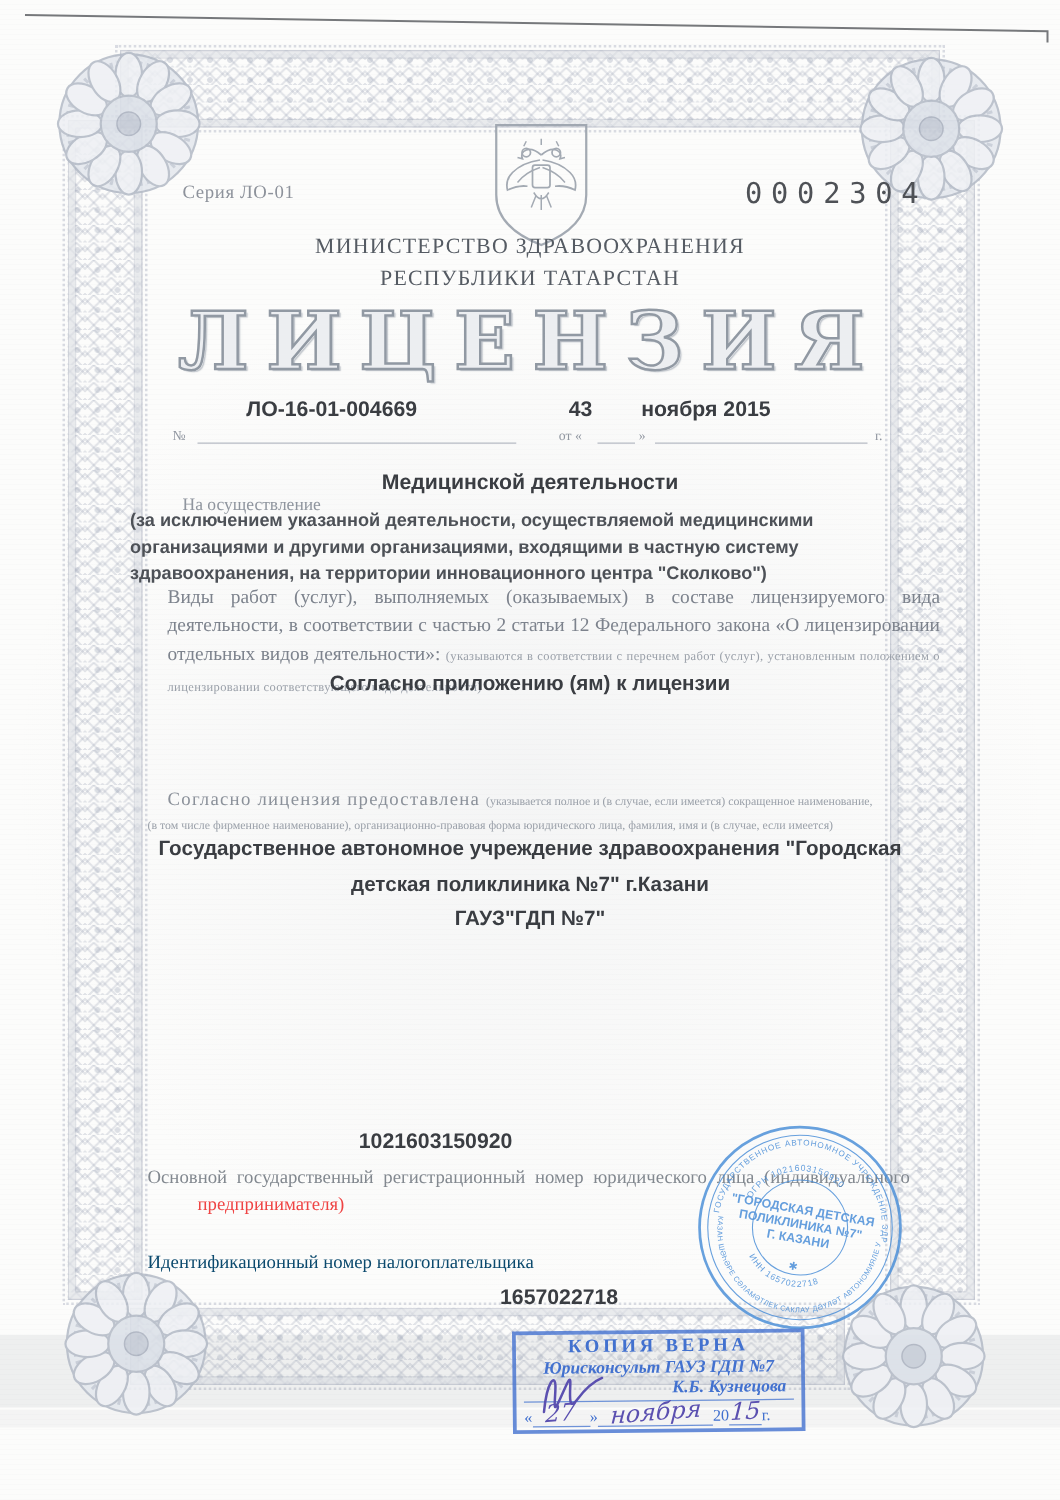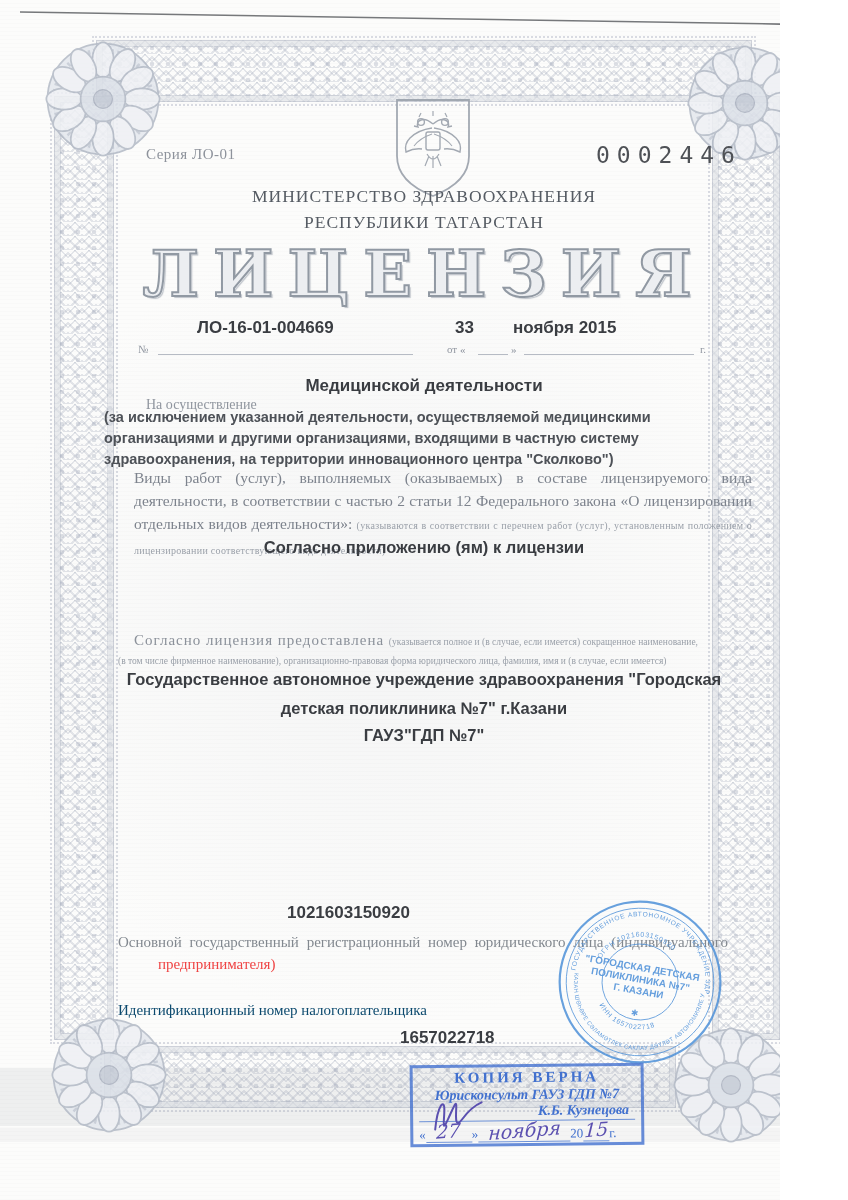--- a/index.html
+++ b/index.html
@@ -1,17 +1,17 @@
 <!DOCTYPE html>
 <html><head>
 <meta charset="utf-8">
 <style>
   html,body{margin:0;padding:0;background:#ffffff;}
   .page{
-    position:relative;width:780px;height:1200px;overflow:hidden;
+    position:relative;width:848px;height:1200px;overflow:hidden;
     background:#fcfcfb;
     font-family:"Liberation Serif",serif;
   }
   
   .page::before{
     content:"";position:absolute;inset:0;pointer-events:none;
     background:
       radial-gradient(circle at 50% 52%, rgba(175,180,192,.10), transparent 55%),
       repeating-linear-gradient(0deg, rgba(120,126,138,.025) 0 1px, transparent 1px 4px);
   }
@@ -141,21 +141,21 @@
       <use href="#rosette" width="118" height="118"></use>
     </svg>
   <svg class="rosette" style="left:50px;top:1016px;">
       <use href="#rosette" width="118" height="118"></use>
     </svg>
   <svg class="rosette" style="left:672px;top:1026px;">
       <use href="#rosette" width="118" height="118"></use>
     </svg>
 
   <div class="abs series">Серия ЛО-01</div>
-  <div class="abs formnum">0002446</div>
+  <div class="abs formnum">0002304</div>
 
   <svg class="abs coat" viewBox="0 0 90 106">
     <g stroke="#9aa1ab" fill="none" stroke-width="1.4" opacity=".9">
       <path d="M9 6 H81 V62 Q81 88 45 102 Q9 88 9 62 Z" stroke-width="1.8"></path>
 
       <path d="M45 30 Q38 24 33 26 Q28 28 30 33 L26 32 M45 30 Q52 24 57 26 Q62 28 60 33 L64 32"></path>
       <circle cx="33" cy="28" r="3.4"></circle>
         <circle cx="57" cy="28" r="3.4"></circle>
       <path d="M31 23 l2 -4 M59 23 l-2 -4 M45 22 l0 -5" stroke-width="1.2"></path>
       <path d="M44 34 Q30 36 22 44 Q16 50 18 58 Q26 54 34 55 M46 34 Q60 36 68 44 Q74 50 72 58 Q64 54 56 55"></path>
@@ -163,21 +163,21 @@
       <rect x="38" y="38" width="14" height="18" rx="2"></rect>
       <path d="M39 60 Q45 70 51 60 M41 62 L37 72 M49 62 L53 72 M45 62 L45 74" stroke-width="1.2"></path>
     </g>
   </svg>
 
   <div class="abs ministry m1">МИНИСТЕРСТВО ЗДРАВООХРАНЕНИЯ</div>
   <div class="abs ministry m2">РЕСПУБЛИКИ ТАТАРСТАН</div>
   <div class="abs big-title">ЛИЦЕНЗИЯ</div>
 
   <div class="abs bold-sans lic-num">ЛО-16-01-004669</div>
-  <div class="abs bold-sans date-day">33</div>
+  <div class="abs bold-sans date-day">43</div>
   <div class="abs bold-sans date-rest">ноября 2015</div>
 
   <div class="abs blank-label" style="left:138px;top:343px;">№</div>
   <div class="u" style="left:158px;top:342px;width:255px;"></div>
   <div class="abs blank-label" style="left:447px;top:343px;">от «</div>
   <div class="u" style="left:478px;top:342px;width:30px;"></div>
   <div class="abs blank-label" style="left:511px;top:343px;">»</div>
   <div class="u" style="left:524px;top:342px;width:170px;"></div>
   <div class="abs blank-label" style="left:700px;top:343px;">г.</div>
 

